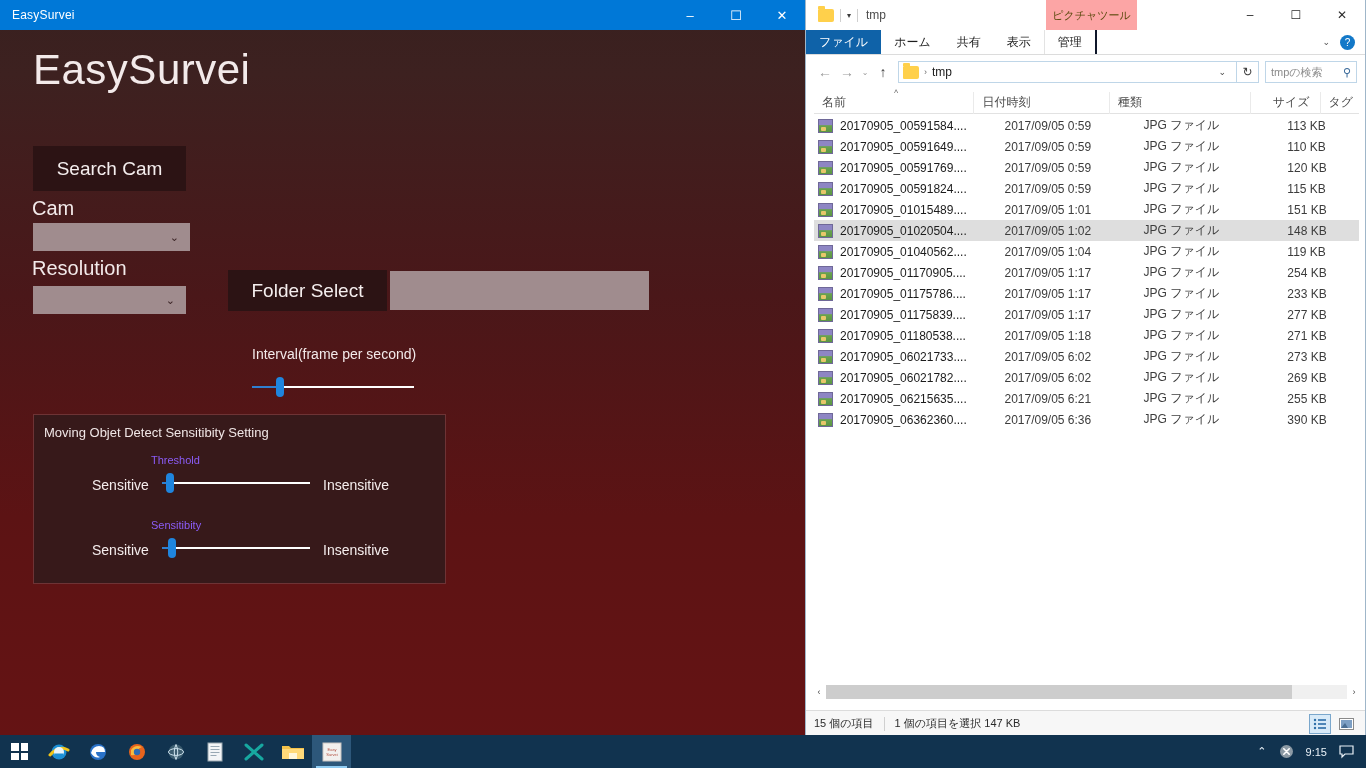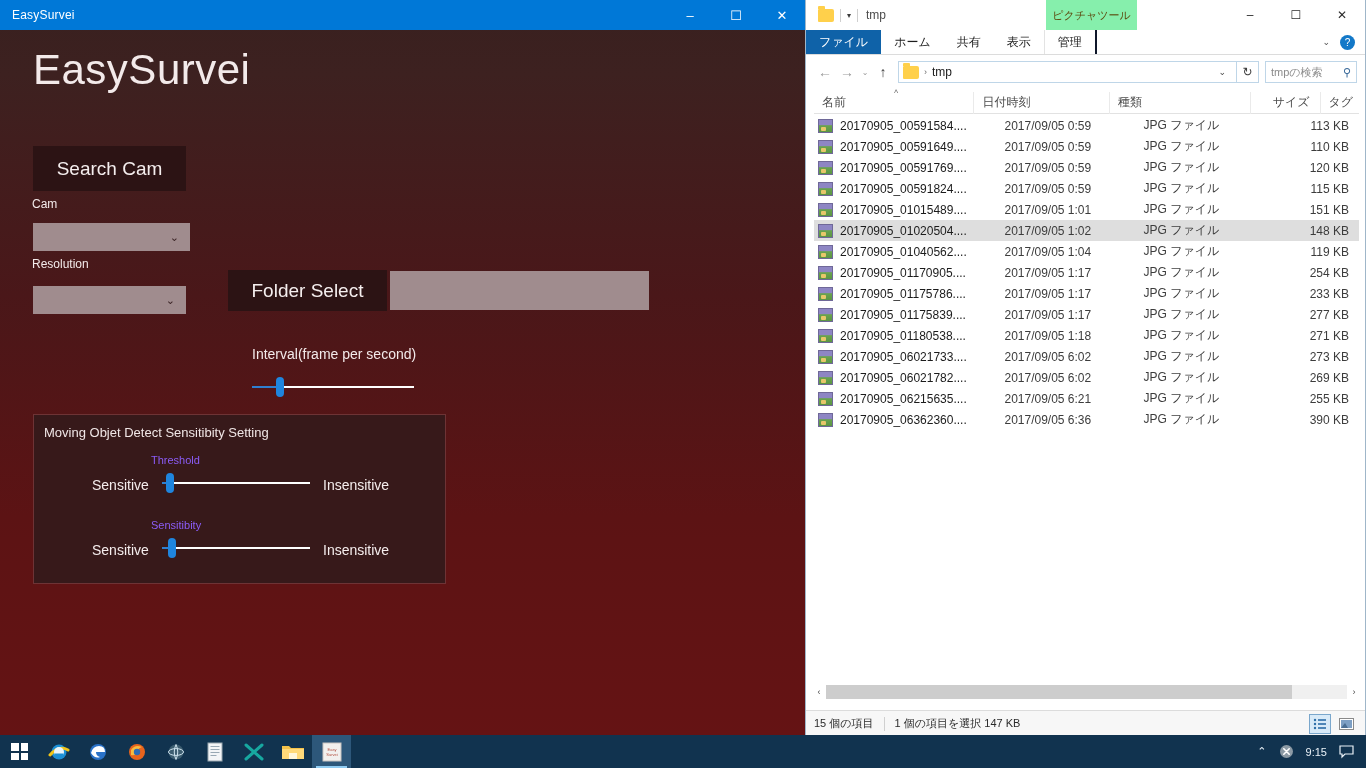--- a/index.html
+++ b/index.html
@@ -40,21 +40,21 @@
   .dark-button {
     background: #2c1314; border: none; color: #f5eeee;
     font-family: "Liberation Sans", sans-serif;
     display: flex; align-items: center; justify-content: center;
   }
 
   #search-cam-btn {
     position: absolute; left: 33px; top: 116px; width: 153px; height: 45px; font-size: 19px;
   }
   .field-label {
-    position: absolute; color: #f3eaea; font-size: 12px; font-weight: 400;
+    position: absolute; color: #f3eaea; font-size: 20px; font-weight: 400;
   }
   #cam-label { left: 32px; top: 167px; }
   #resolution-label { left: 32px; top: 227px; }
 
   .combo {
     position: absolute; background: #a08c8e; border: none;
     display: flex; align-items: center; justify-content: flex-end;
   }
   #cam-combo { left: 33px; top: 193px; width: 157px; height: 28px; }
   #resolution-combo { left: 33px; top: 256px; width: 153px; height: 28px; }
@@ -133,21 +133,21 @@
   .folder-glyph:before {
     content: ""; position: absolute; left: 0; top: -3px; width: 7px; height: 3px;
     background: #ffd04b; border-radius: 1px 1px 0 0;
   }
   #ex-qat { display: flex; align-items: center; gap: 6px; margin-left: 12px; }
   .qat-sep { width: 1px; height: 13px; background: #cfcfcf; }
   .qat-chev { font-size: 8px; color: #3b3b3b; }
   #ex-title { margin-left: 8px; color: #4c4c4c; font-size: 12px; }
   #ex-pictools {
     position: absolute; left: 240px; top: 0; width: 91px; height: 30px;
-    background: #86efac; display: flex; align-items: center; justify-content: center;
+    background: #fca5a5; display: flex; align-items: center; justify-content: center;
     color: #5d4b10; font-size: 11px;
   }
   #ex-winbtns { margin-left: auto; display: flex; }
   .ex-winbtn {
     width: 46px; height: 30px; display: flex; align-items: center; justify-content: center;
     color: #2b2b2b; font-size: 12px;
   }
 
   #ex-ribbon {
     position: absolute; left: 0; top: 30px; width: 100%; height: 25px;
@@ -214,21 +214,21 @@
     background: linear-gradient(to bottom, #8e86c4 0%, #8e86c4 45%, #6aa44f 46%, #5b9544 100%);
     border: 1px solid #6f6898; position: relative;
   }
   .pic-icon:after {
     content: ""; position: absolute; left: 2px; bottom: 1px; width: 5px; height: 4px;
     background: #e8c76a; border-radius: 1px;
   }
   .f-name { width: 168px; overflow: hidden; white-space: nowrap; }
   .f-date { width: 142px; color: #3c3c3c; }
   .f-type { width: 147px; color: #3c3c3c; }
-  .f-size { width: 73px; text-align: right; padding-right: 10px; color: #3c3c3c; }
+  .f-size { width: 73px; text-align: left; padding-right: 10px; color: #3c3c3c; }
 
   #ex-hscroll {
     position: absolute; left: 6px; bottom: 36px; width: 549px; height: 16px;
     display: flex; align-items: center;
   }
   .hs-arrow { width: 14px; text-align: center; font-size: 9px; color: #4a4a4a; }
   .hs-track { flex: 1; height: 14px; background: #f0f0f0; position: relative; }
   .hs-thumb { position: absolute; left: 0; top: 0; height: 14px; width: 466px; background: #cdcdcd; }
 
   #ex-status {

